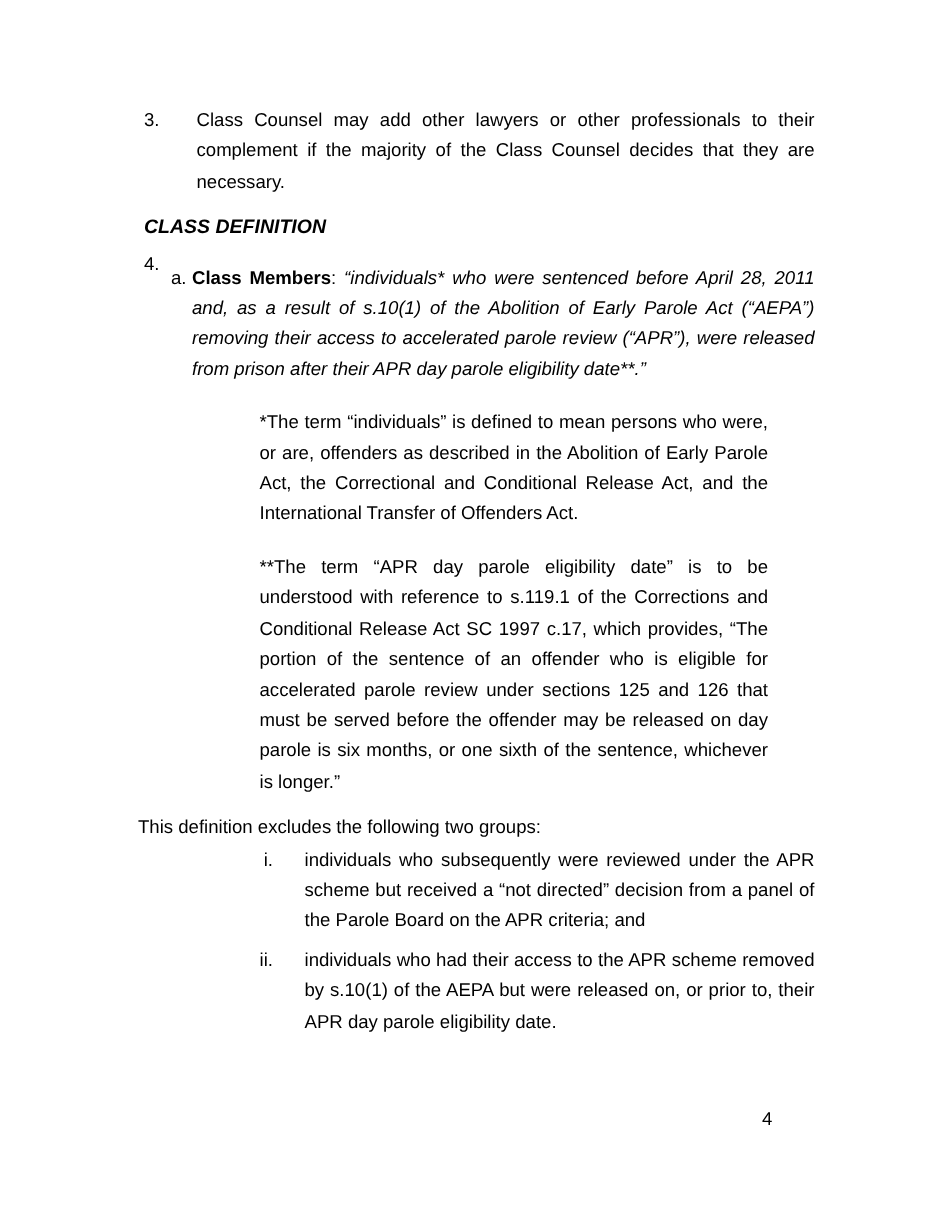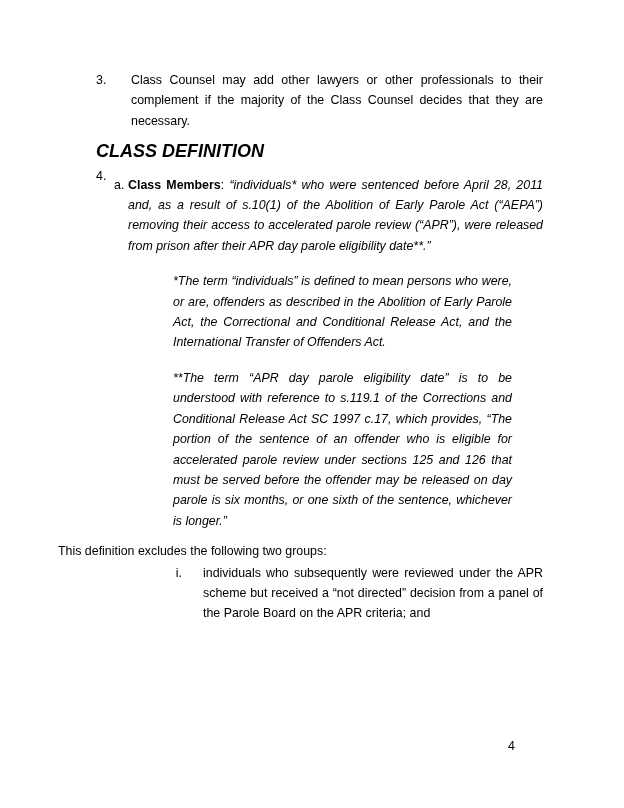--- a/index.html
+++ b/index.html
@@ -24,21 +24,21 @@
     text-align: justify;
   }
   .marker-num {
     position: absolute;
     left: -35px;
     top: 0;
   }
   .heading {
     font-weight: bold;
     font-style: italic;
-    font-size: 18px;
+    font-size: 13px;
     line-height: 20.4px;
     margin-left: 96px;
     margin-top: 10px;
   }
   .para-4 { margin-top: 4px; }
   .sub-item {
     position: relative;
     margin-left: 128px;
     margin-right: 81px;
     margin-top: 13px;
@@ -49,24 +49,23 @@
     left: -14px;
     top: 0;
   }
   .bold { font-weight: bold; margin-top: 20px; }
   .italic { font-style: italic; }
   .quote {
     margin-left: 173px;
     margin-right: 112px;
     margin-top: 15px;
     text-align: justify;
-    font-style: italic;
   }
   .excl-intro {
-    margin-left: 58px;
+    margin-left: 92px;
     margin-top: 10px;
   }
   .roman-item {
     position: relative;
     margin-left: 203px;
     margin-right: 81px;
     text-align: justify;
   }
   .roman-item.first { margin-top: 1px; }
   .roman-item.second { margin-top: 6px; }
@@ -107,16 +106,20 @@
 
   <div class="quote">**The term “APR day parole eligibility date” is to be understood with reference to s.119.1 of the Corrections and Conditional Release Act SC 1997 c.17, which provides, “The portion of the sentence of an offender who is eligible for accelerated parole review under sections 125 and 126 that must be served before the offender may be released on day parole is six months, or one sixth of the sentence, whichever is longer.”</div>
 
   <div class="excl-intro">This definition excludes the following two groups:</div>
 
   <div class="roman-item first">
     <span class="marker-roman">i.</span>
     <span>individuals who subsequently were reviewed under the APR scheme but received a “not directed” decision from a panel of the Parole Board on the APR criteria; and</span>
   </div>
 
+  <div class="roman-item second">
+    <span class="marker-roman">ii.</span>
+    <span>individuals who had their access to the APR scheme removed by s.10(1) of the AEPA but were released on, or prior to, their APR day parole eligibility date.</span>
+  </div>
 
   <div class="page-number">4</div>
 
 </div>
 
 </body></html>

